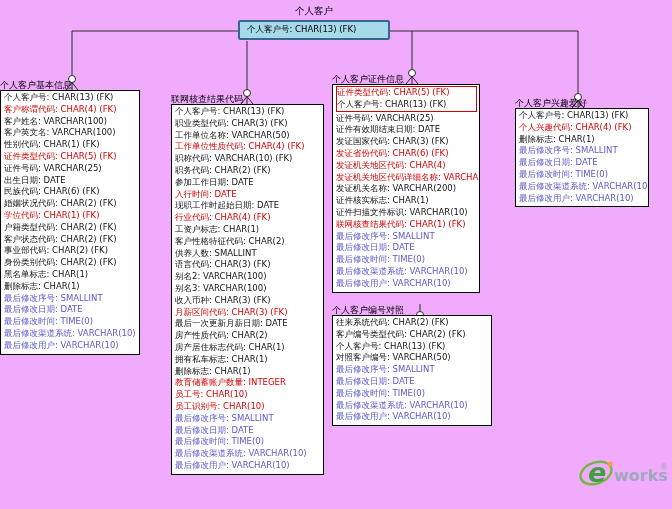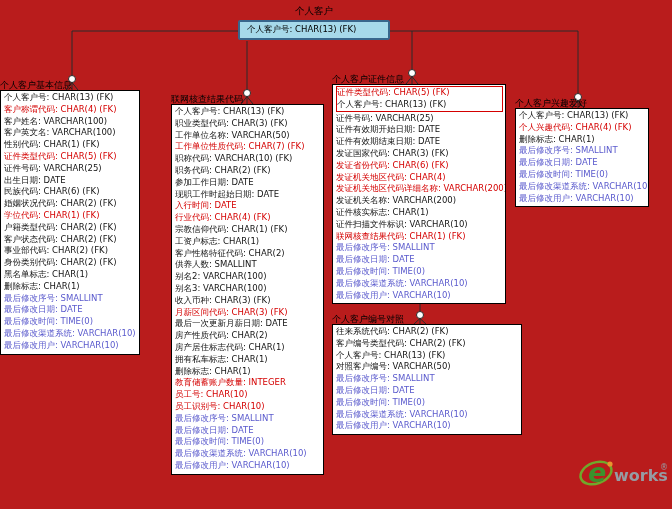--- a/index.html
+++ b/index.html
@@ -1,17 +1,17 @@
 <!DOCTYPE html>
 <html style="--fk-red: #d40000; --audit-blue: #5a5acd; --field-black: #141414; --entity-fill: #a6d9ea; --entity-border: #38668c; --line: #2a2a2a; --logo-green: #2e9e2e; --logo-ring: #6ab82d; --logo-gray: #93aab2; --logo-dot: #f0a030;"><head>
 <meta charset="utf-8">
 <style>
   html,body{margin:0;padding:0;background:#fff;}
   .stage{
-    position:relative;width:672px;height:509px;overflow:hidden;background:#b91c1c;
+    position:relative;width:672px;height:509px;overflow:hidden;background:#f0abfc;
     font-family:"DejaVu Sans","Liberation Sans",sans-serif;
   }
   svg.lines{position:absolute;left:0;top:0;pointer-events:none;}
   .entity{position:absolute;}
   .etitle{font-size:9px;line-height:10px;height:10px;color:#000;white-space:nowrap;}
   .ebox{border:1px solid #000;background:#fff;padding:1px 0 2px 3px;overflow:hidden;}
   .row{font-size:8.5px;line-height:11.8px;height:11.8px;white-space:nowrap;}
   .c-k{color:var(--field-black,#111);}
   .c-r{color:var(--fk-red,#d40000);}
   .c-b{color:var(--audit-blue,#5a5acd);}
@@ -98,60 +98,59 @@
         <div class="row c-b">最后修改用户: VARCHAR(10)</div>
       </div>
   </div>
 
   <div class="entity" style="left:171px;top:94px;width:153px">
     <div class="etitle">联网核查结果代码</div>
     <div class="ebox">
         <div class="row c-k">个人客户号: CHAR(13)  (FK)</div>
         <div class="row c-k">职业类型代码: CHAR(3)  (FK)</div>
         <div class="row c-k">工作单位名称: VARCHAR(50)</div>
-        <div class="row c-r">工作单位性质代码: CHAR(7)  (FK)</div>
+        <div class="row c-r">工作单位性质代码: CHAR(4)  (FK)</div>
         <div class="row c-k">职称代码: VARCHAR(10)  (FK)</div>
         <div class="row c-k">职务代码: CHAR(2)  (FK)</div>
         <div class="row c-k">参加工作日期: DATE</div>
+        <div class="row c-r">入行时间: DATE</div>
         <div class="row c-k">现职工作时起始日期: DATE</div>
-        <div class="row c-r">入行时间: DATE</div>
         <div class="row c-r">行业代码: CHAR(4)  (FK)</div>
-        <div class="row c-k">宗教信仰代码: CHAR(1)  (FK)</div>
         <div class="row c-k">工资户标志: CHAR(1)</div>
         <div class="row c-k">客户性格特征代码: CHAR(2)</div>
         <div class="row c-k">供养人数: SMALLINT</div>
+        <div class="row c-k">语言代码: CHAR(3)  (FK)</div>
         <div class="row c-k">别名2: VARCHAR(100)</div>
         <div class="row c-k">别名3: VARCHAR(100)</div>
         <div class="row c-k">收入币种: CHAR(3)  (FK)</div>
         <div class="row c-r">月薪区间代码: CHAR(3)  (FK)</div>
         <div class="row c-k">最后一次更新月薪日期: DATE</div>
         <div class="row c-k">房产性质代码: CHAR(2)</div>
         <div class="row c-k">房产居住标志代码: CHAR(1)</div>
         <div class="row c-k">拥有私车标志: CHAR(1)</div>
         <div class="row c-k">删除标志: CHAR(1)</div>
         <div class="row c-r">教育储蓄账户数量: INTEGER</div>
         <div class="row c-r">员工号: CHAR(10)</div>
         <div class="row c-r">员工识别号: CHAR(10)</div>
         <div class="row c-b">最后修改序号: SMALLINT</div>
         <div class="row c-b">最后修改日期: DATE</div>
         <div class="row c-b">最后修改时间: TIME(0)</div>
         <div class="row c-b">最后修改渠道系统: VARCHAR(10)</div>
         <div class="row c-b">最后修改用户: VARCHAR(10)</div>
       </div>
   </div>
 
-  <div class="entity" style="left:332px;top:74px;width:174px">
+  <div class="entity" style="left:332px;top:74px;width:148px">
     <div class="etitle">个人客户证件信息</div>
     <div class="ebox">
         <div class="pkbox">
           <div class="row c-r">证件类型代码: CHAR(5)  (FK)</div>
           <div class="row c-k">个人客户号: CHAR(13)  (FK)</div>
         </div>
         <div class="row c-k">证件号码: VARCHAR(25)</div>
-        <div class="row c-k">证件有效期开始日期: DATE</div>
         <div class="row c-k">证件有效期结束日期: DATE</div>
         <div class="row c-k">发证国家代码: CHAR(3)  (FK)</div>
         <div class="row c-r">发证省份代码: CHAR(6)  (FK)</div>
         <div class="row c-r">发证机关地区代码: CHAR(4)</div>
         <div class="row c-r">发证机关地区代码详细名称: VARCHAR(200)</div>
         <div class="row c-k">发证机关名称: VARCHAR(200)</div>
         <div class="row c-k">证件核实标志: CHAR(1)</div>
         <div class="row c-k">证件扫描文件标识: VARCHAR(10)</div>
         <div class="row c-r">联网核查结果代码: CHAR(1)  (FK)</div>
         <div class="row c-b">最后修改序号: SMALLINT</div>
@@ -169,21 +168,21 @@
         <div class="row c-r">个人兴趣代码: CHAR(4)  (FK)</div>
         <div class="row c-k">删除标志: CHAR(1)</div>
         <div class="row c-b">最后修改序号: SMALLINT</div>
         <div class="row c-b">最后修改日期: DATE</div>
         <div class="row c-b">最后修改时间: TIME(0)</div>
         <div class="row c-b">最后修改渠道系统: VARCHAR(10)</div>
         <div class="row c-b">最后修改用户: VARCHAR(10)</div>
       </div>
   </div>
 
-  <div class="entity" style="left:332px;top:314px;width:190px">
+  <div class="entity" style="left:332px;top:305px;width:160px">
     <div class="etitle">个人客户编号对照</div>
     <div class="ebox">
         <div class="row c-k">往来系统代码: CHAR(2)  (FK)</div>
         <div class="row c-k">客户编号类型代码: CHAR(2)  (FK)</div>
         <div class="row c-k">个人客户号: CHAR(13)  (FK)</div>
         <div class="row c-k">对照客户编号: VARCHAR(50)</div>
         <div class="row c-b">最后修改序号: SMALLINT</div>
         <div class="row c-b">最后修改日期: DATE</div>
         <div class="row c-b">最后修改时间: TIME(0)</div>
         <div class="row c-b">最后修改渠道系统: VARCHAR(10)</div>

